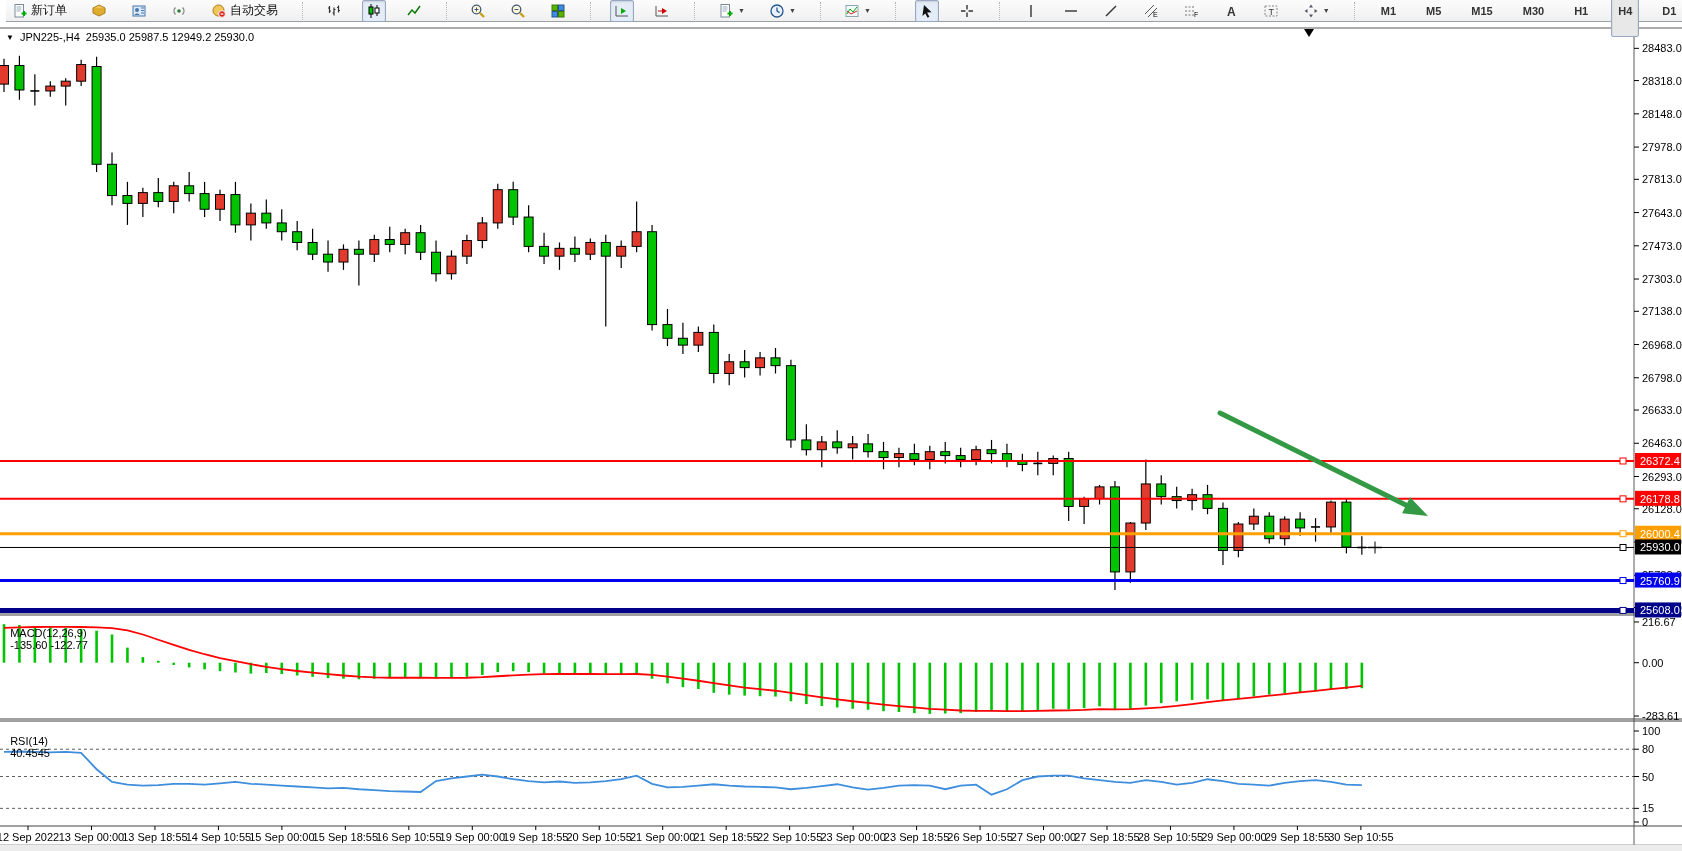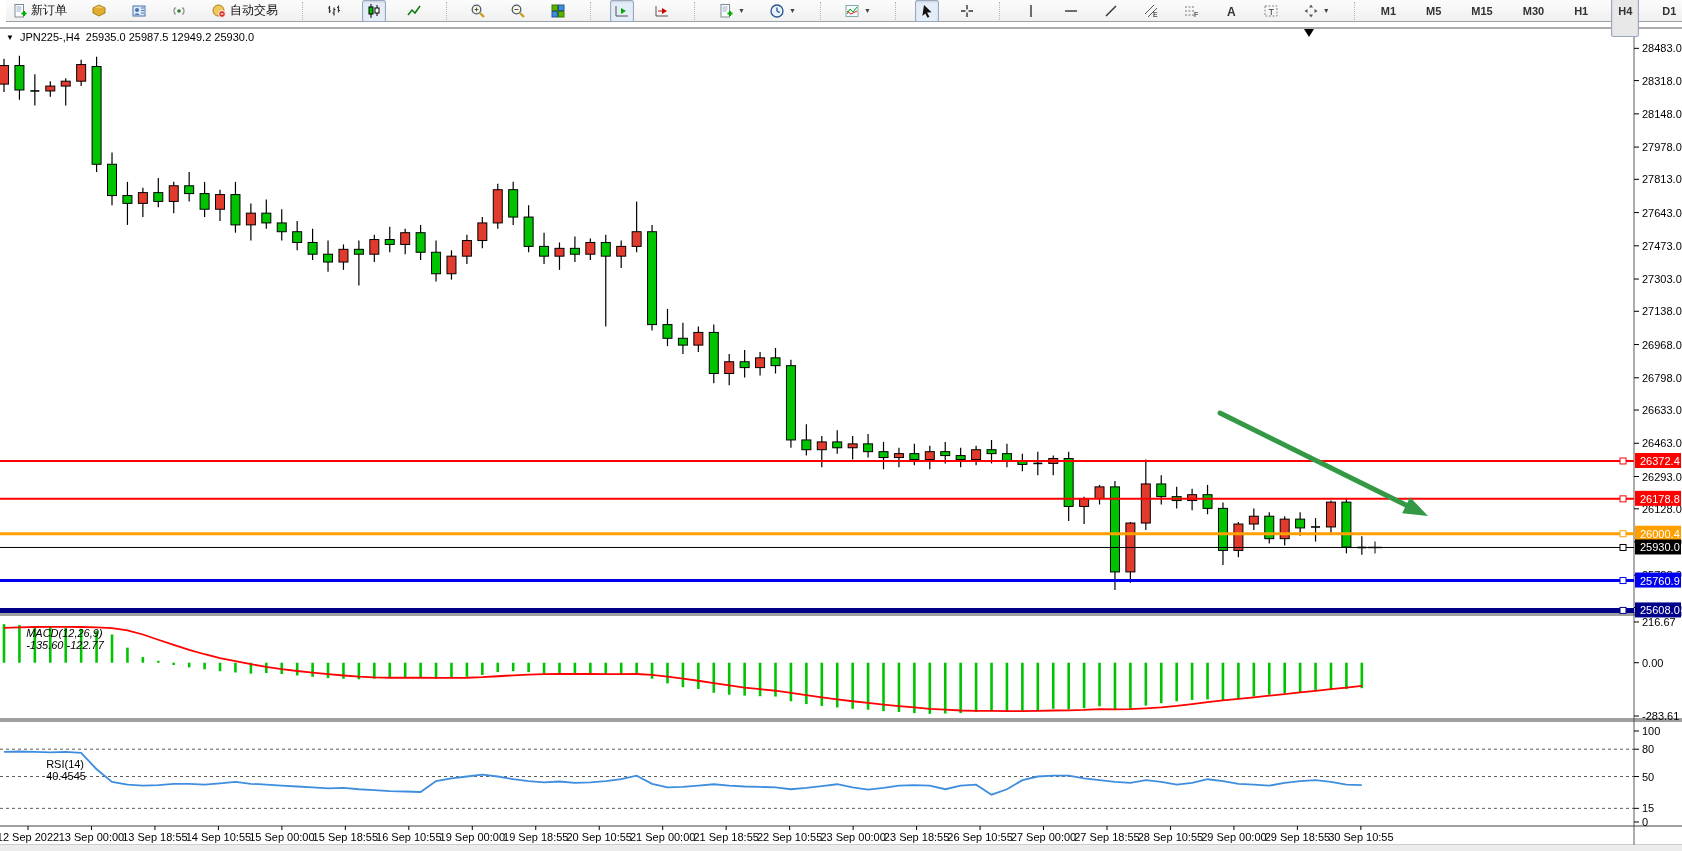--- a/index.html
+++ b/index.html
@@ -32,22 +32,22 @@
   #tb-right{margin-left:auto;display:flex;align-items:center;gap:8px;padding-right:10px;}
   .chat-badge{
     position:absolute;top:-5px;right:-7px;background:#e33022;color:#fff;
     border-radius:8px;min-width:13px;height:13px;font-size:9px;line-height:13px;
     text-align:center;padding:0 2px;font-weight:bold;border:1px solid #fff;
   }
   
   .ov-label{position:absolute;z-index:20;font-size:11px;color:#000;white-space:pre;}
   #symbol-label{left:6px;top:31px;display:flex;gap:6px;align-items:center;}
   #symbol-label .tri{font-size:8px;color:#000;}
-  #macd-label{left:20px;top:615px;font-style:italic;}
-  #rsi-label{left:4px;top:746px;margin-left:36px;}
+  #macd-label{left:4px;top:615px;}
+  #rsi-label{left:4px;top:723px;}
   svg text{font-family:"Liberation Sans","DejaVu Sans",sans-serif;}
   #chart-svg{position:absolute;left:0;top:0;z-index:5;}
   #bottom-strip{position:absolute;left:0;top:845px;width:1682px;height:6px;background:#ececec;z-index:6;}
 </style>
 </head>
 <body>
 
 <div id="toolbar">
     <div class="tb-btn">
       <svg width="16" height="16" viewBox="0 0 16 16">

